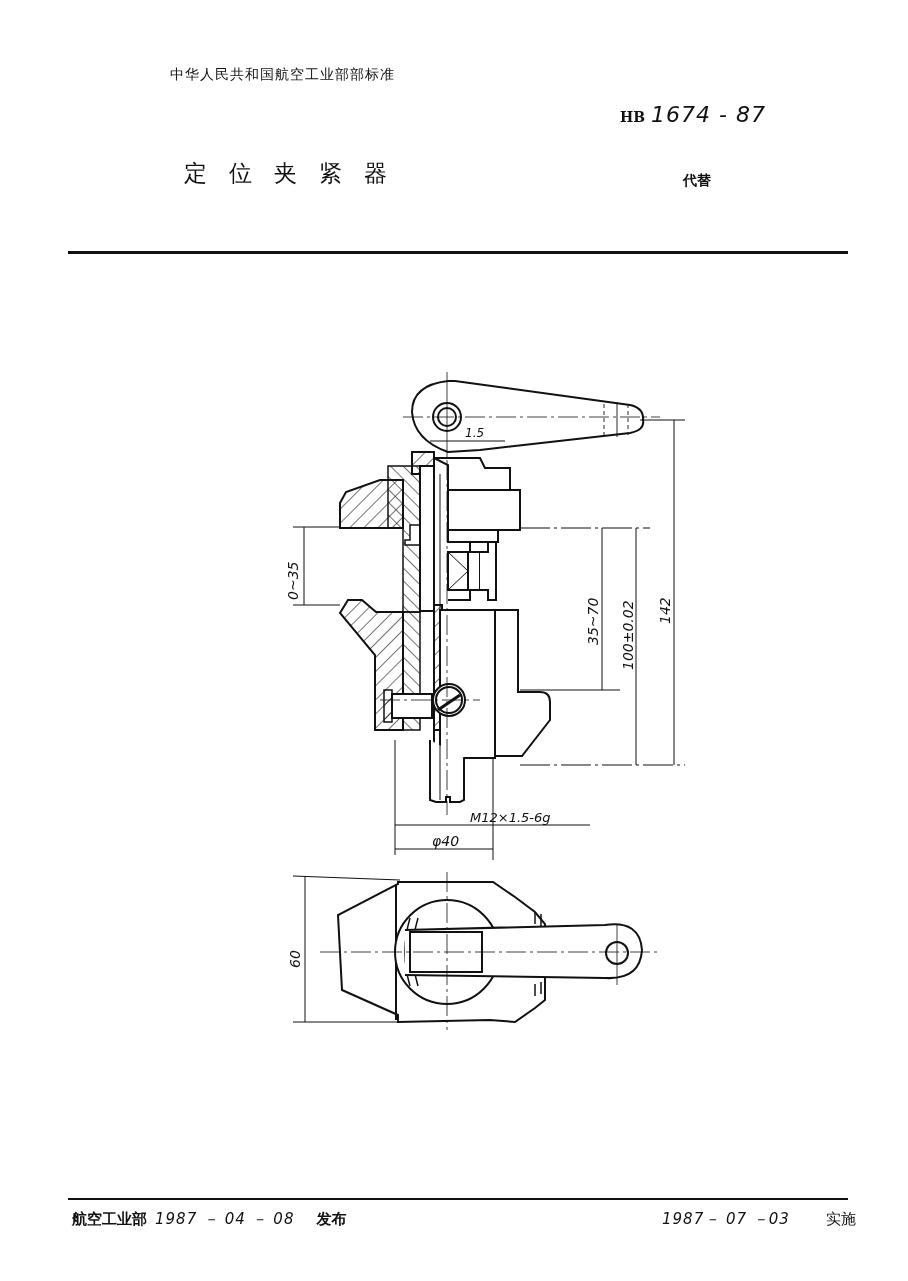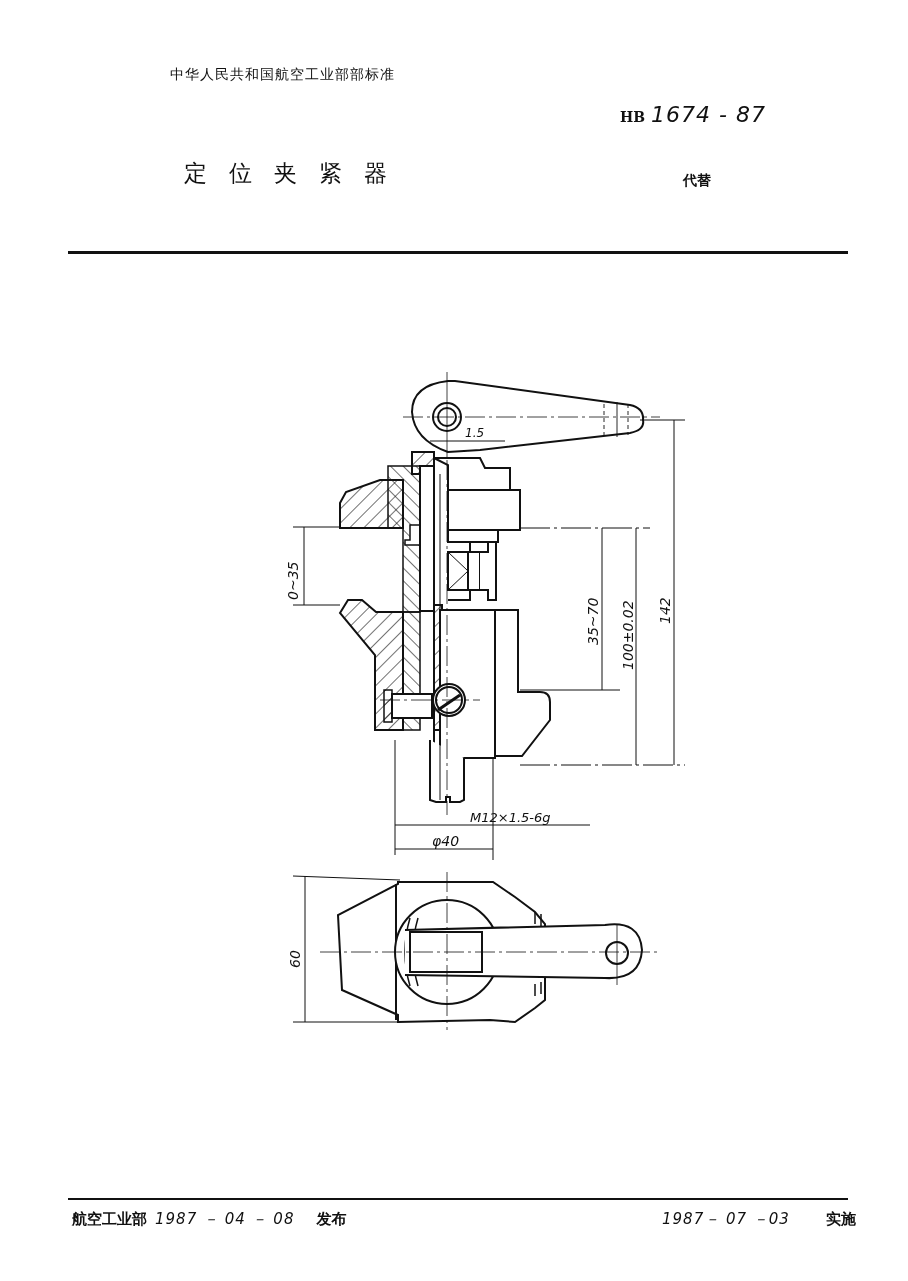--- a/index.html
+++ b/index.html
@@ -9,21 +9,21 @@
   .std-code { left: 620px; top: 102px; white-space: nowrap; }
   .std-prefix { font-family: "DejaVu Serif", serif; font-size: 14px; font-weight: bold; margin-right: 6px; }
   .std-num { font-family: "DejaVu Sans", sans-serif; font-style: italic; font-size: 22px; letter-spacing: 1px; }
   .doc-title { left: 184px; top: 158px; font-size: 23px; letter-spacing: 22px; white-space: nowrap; font-family: "DejaVu Serif", serif; }
   .replace-label { left: 638px; top: 172px; font-size: 14px; font-weight: bold; margin-left: 45px; }
   .rule-top { left: 68px; top: 251px; width: 780px; height: 3px; background: #111; }
   .rule-bottom { left: 68px; top: 1198px; width: 780px; height: 2px; background: #111; }
   .footer-left { left: 72px; top: 1210px; font-size: 15px; font-weight: bold; white-space: nowrap; }
   .footer-left .date { font-style: italic; font-weight: normal; letter-spacing: 1px; margin: 0 22px 0 8px; }
   .footer-right-date { left: 662px; top: 1210px; font-size: 15px; font-style: italic; letter-spacing: 1px; white-space: nowrap; }
-  .footer-right-label { left: 826px; top: 1210px; font-size: 15px; font-weight: bold; white-space: nowrap; text-align: right; }
+  .footer-right-label { left: 826px; top: 1210px; font-size: 15px; font-weight: normal; white-space: nowrap; text-align: right; }
   svg text { font-family: "DejaVu Sans", sans-serif; font-style: italic; fill: #111; }
 </style>
 </head>
 <body>
 
 <div class="abs org-title">中华人民共和国航空工业部部标准</div>
 
 <div class="abs std-code">
   <span class="std-prefix">HB</span><span class="std-num">1674 - 87</span>
 </div>

